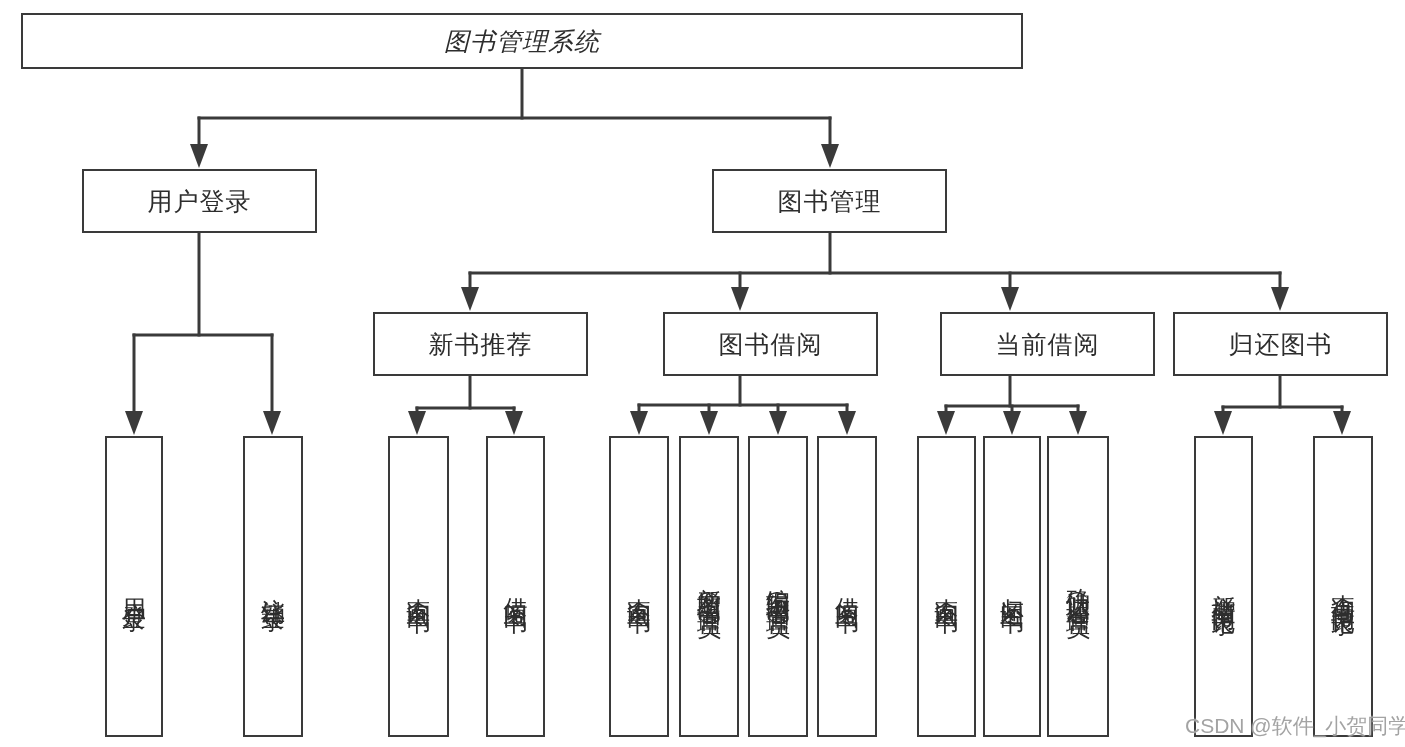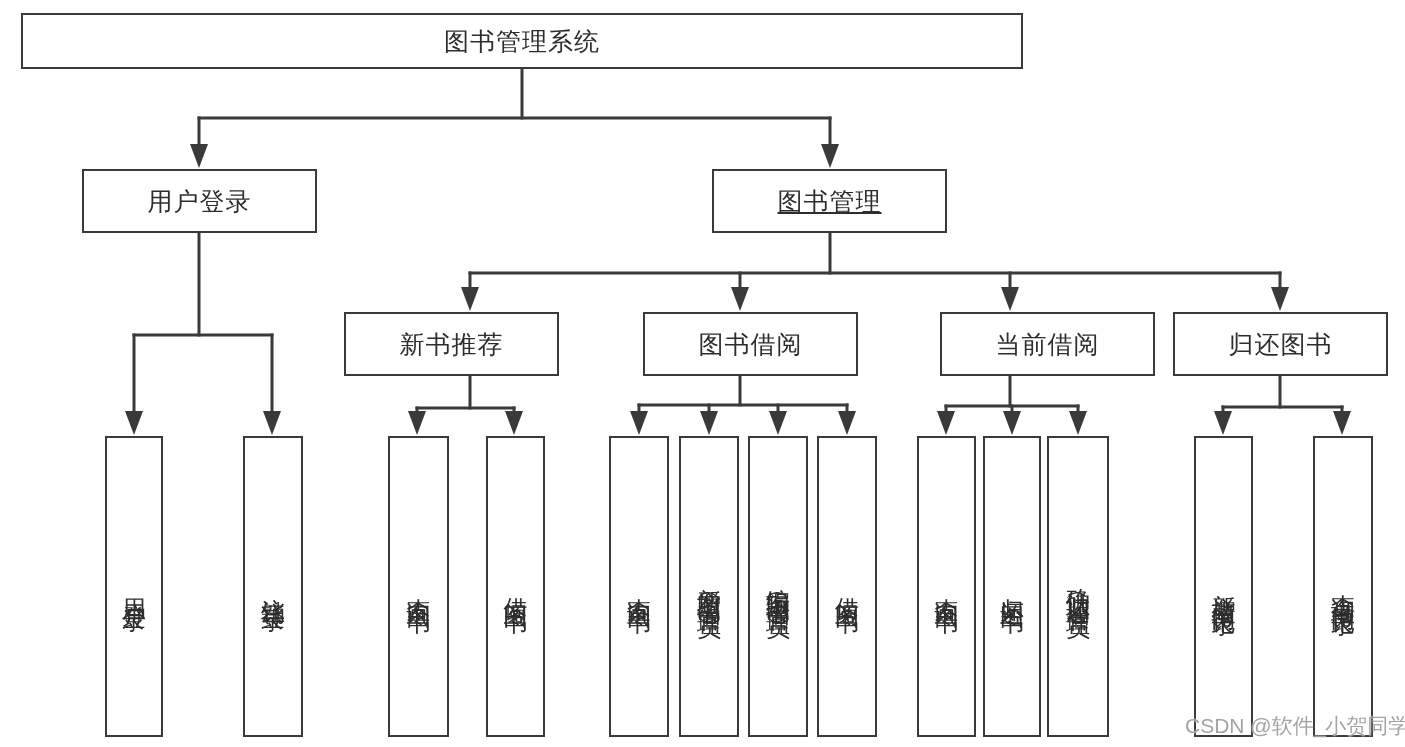--- a/index.html
+++ b/index.html
@@ -22,21 +22,21 @@
     box-sizing: border-box;
     background: #ffffff;
     border: 2.5px solid #3a3a3a;
     display: flex;
     align-items: center;
     justify-content: center;
     color: #2d2d2d;
     z-index: 2;
   }
   .hnode { font-size: 25px; letter-spacing: 1px; }
-  .root  { left: 21px; top: 13px; width: 1002px; height: 56px; }
+  .root  { left: 21px; top: 13px; width: 1002px; height: 56px; font-style: italic; }
   .lvl2  { top: 169px; width: 235px; height: 64px; }
   .lvl3  { top: 312px; width: 215px; height: 64px; }
   .leaf  { top: 436px; height: 301px; }
   .vtext {
     writing-mode: vertical-rl;
     font-size: 24px;
     letter-spacing: 4px;
     line-height: 1;
     white-space: nowrap;
   }
@@ -110,28 +110,28 @@
       <polygon points="1333,411 1351,411 1342,435" fill="#3a3a3a"></polygon>
     </svg>
 
   <div class="node hnode root">
     <span>图书管理系统</span>
   </div>
 
   <div class="node hnode lvl2" style="left:82px;">
     <span>用户登录</span>
   </div>
-  <div class="node hnode lvl2" style="left:712px;text-decoration:underline;">
+  <div class="node hnode lvl2" style="left:712px;">
     <span>图书管理</span>
   </div>
 
-  <div class="node hnode lvl3" style="left:344px;">
+  <div class="node hnode lvl3" style="left:373px;">
     <span>新书推荐</span>
   </div>
-  <div class="node hnode lvl3" style="left:643px;align-items:center;">
+  <div class="node hnode lvl3" style="left:663px;align-items:center;">
     <span>图书借阅</span>
   </div>
   <div class="node hnode lvl3" style="left:903px;margin-left:37px;">
     <span>当前借阅</span>
   </div>
   <div class="node hnode lvl3" style="left:1173px;">
     <span>归还图书</span>
   </div>
 
   <div class="node leaf" style="left:105px;width:58px;">

